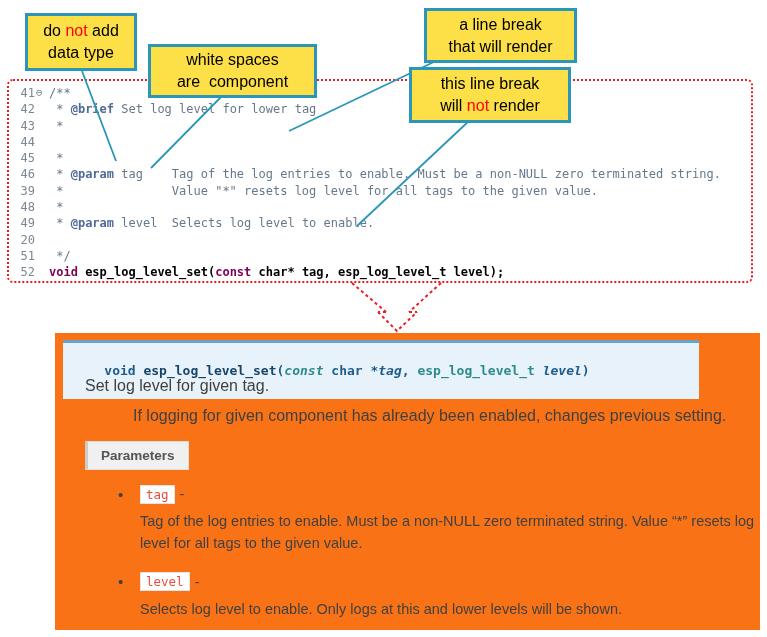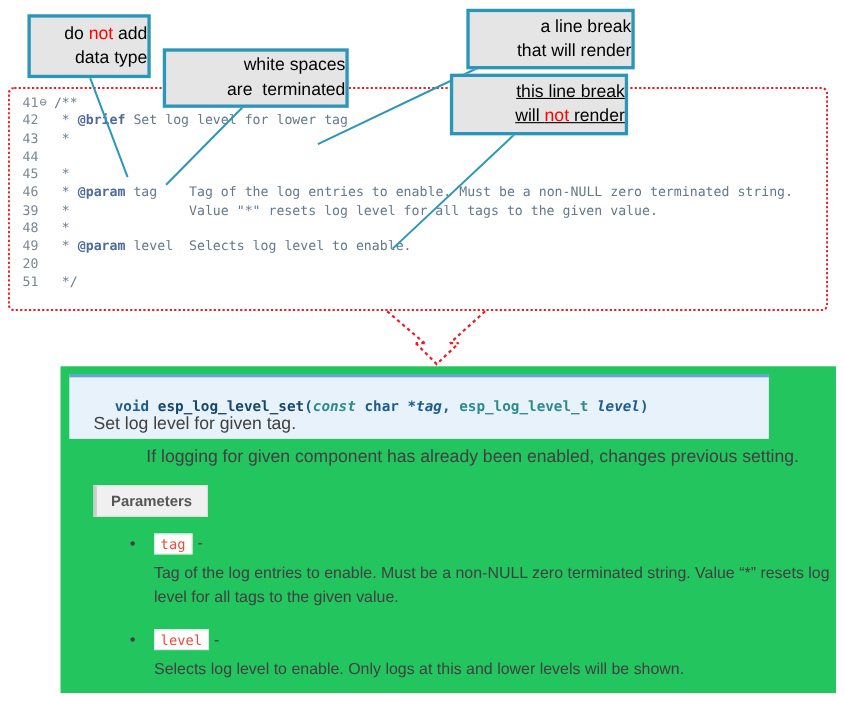--- a/index.html
+++ b/index.html
@@ -2,31 +2,31 @@
 <html><head>
 <meta charset="utf-8">
 <style>
   html,body{margin:0;padding:0;}
   body{
     width:767px;height:637px;position:relative;background:#ffffff;
     font-family:"Liberation Sans", sans-serif;overflow:hidden;
   }
   
   .callout{
-    position:absolute;z-index:5;background:#e5e5e5;
+    position:absolute;z-index:5;background:#fde047;
     border:3px solid #2b96b8;
-    display:flex;flex-direction:column;justify-content:center;align-items:flex-end;
+    display:flex;flex-direction:column;justify-content:center;align-items:center;
     text-align:center;font-size:16px;color:#000;line-height:22px;
   }
   .callout-line{white-space:pre;}
   .callout .red{color:#ff0000;}
   #co-no-datatype{left:25px;top:13px;width:106px;height:52px;}
   #co-whitespace{left:148px;top:44px;width:163px;height:48px;}
   #co-break-render{left:424px;top:8px;width:147px;height:49px;}
-  #co-break-norender{left:409px;top:67px;width:156px;height:50px;text-decoration:underline;}
+  #co-break-norender{left:409px;top:67px;width:156px;height:50px;}
 
   
   #overlay{position:absolute;left:0;top:0;z-index:3;pointer-events:none;}
 
   
   .code-box{
     position:absolute;left:7px;top:79px;width:740px;height:196px;
     border:2px dotted #ed1c24;border-radius:6px;background:#ffffff;
     z-index:1;padding:4px 0 0 2px;
   }
@@ -36,21 +36,21 @@
   .fold{position:absolute;left:100%;top:0;margin-left:1px;font-size:11px;color:#7b8793;}
   .ltext{white-space:pre;margin-left:14px;}
   .tk-cmt{color:#66798c;}
   .tk-doctag{color:#4f6b96;font-weight:bold;}
   .tk-kw{color:#7f0055;font-weight:bold;}
   .tk-pl{color:#000000;font-weight:bold;}
 
   
   .doc-panel{
     position:absolute;left:55px;top:333px;width:705px;height:297px;
-    background:#22c55e;z-index:1;color:#404040;
+    background:#f97316;z-index:1;color:#404040;
   }
   .sig-bar{
     position:absolute;left:8px;top:7px;width:616px;
     background:#e7f2fa;border-top:3px solid #64a5cd;
     padding:5px 10px 6px 10px;
     font-family:"DejaVu Sans Mono", monospace;font-size:13px;white-space:pre;
   }
   .sg-kw{color:#1d5c8e;font-weight:bold;}
   .sg-name{color:#17466b;font-weight:bold;}
   .sg-pn{color:#1d5c8e;font-weight:bold;}
@@ -84,21 +84,21 @@
 </style>
 </head>
 <body>
 
 <div class="callout" id="co-no-datatype">
     <div class="callout-line"><span>do </span><span class="red">not</span><span> add</span></div>
     <div class="callout-line"><span>data type</span></div>
   </div>
 <div class="callout" id="co-whitespace">
     <div class="callout-line"><span>white spaces</span></div>
-    <div class="callout-line"><span>are  terminated</span></div>
+    <div class="callout-line"><span>are  component</span></div>
   </div>
 <div class="callout" id="co-break-render">
     <div class="callout-line"><span>a line break</span></div>
     <div class="callout-line"><span>that will render</span></div>
   </div>
 <div class="callout" id="co-break-norender">
     <div class="callout-line"><span>this line break</span></div>
     <div class="callout-line"><span>will </span><span class="red">not</span><span> render</span></div>
   </div>
 
@@ -139,20 +139,24 @@
         <span class="lnum">49</span>
         <span class="ltext"><span class="tk-cmt"> * </span><span class="tk-doctag">@param</span><span class="tk-cmt"> level  Selects log level to enable.</span></span>
       </div>
       <div class="code-row">
         <span class="lnum">20</span>
       </div>
       <div class="code-row">
         <span class="lnum">51</span>
         <span class="ltext"><span class="tk-cmt"> */</span></span>
       </div>
+      <div class="code-row">
+        <span class="lnum">52</span>
+        <span class="ltext"><span class="tk-kw">void</span><span class="tk-pl"> esp_log_level_set(</span><span class="tk-kw">const</span><span class="tk-pl"> char* tag, esp_log_level_t level);</span></span>
+      </div>
     </div>
 </div>
 
 <svg id="overlay" width="767" height="637" viewBox="0 0 767 637">
   <line x1="82" y1="71" x2="116" y2="161" stroke="#2b96b8" stroke-width="1.8"></line>
   <line x1="223" y1="95" x2="151" y2="168" stroke="#2b96b8" stroke-width="1.8"></line>
   <line x1="438" y1="60" x2="289" y2="131" stroke="#2b96b8" stroke-width="1.8"></line>
   <line x1="470" y1="120" x2="357" y2="226" stroke="#2b96b8" stroke-width="1.8"></line>
   <g stroke="#ed1c24" stroke-width="2" fill="none" stroke-dasharray="3,3">
     <line x1="352" y1="283" x2="386" y2="312"></line>

